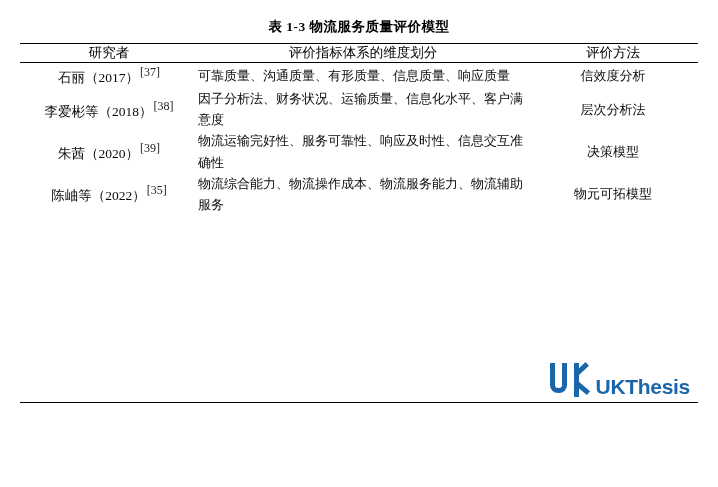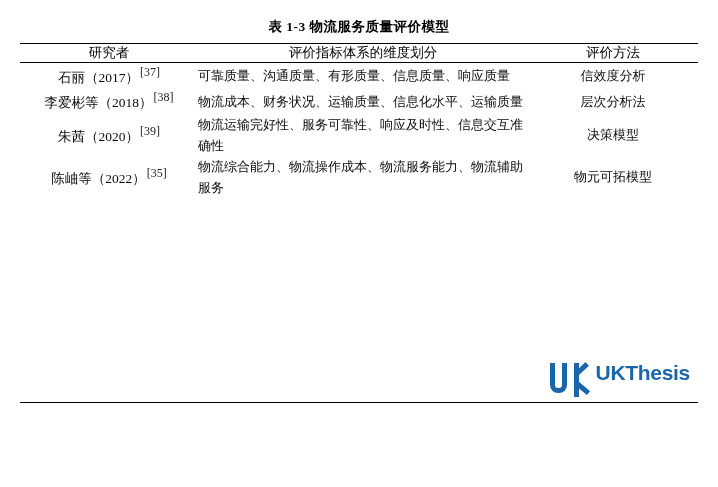--- a/index.html
+++ b/index.html
@@ -89,21 +89,21 @@
     bottom: 10px;
     width: 678px;
     border-top: 1.6px solid #000;
   }
   
   .watermark {
     position: absolute;
     right: 28px;
     bottom: 14px;
     display: flex;
-    align-items: flex-start;
+    align-items: flex-end;
     gap: 6px;
     opacity: 0.97;
     margin-top: 27px;
   }
   .wm-mark {
     width: 40px;
     height: 38px;
     position: relative;
   }
   .wm-u {
@@ -176,21 +176,21 @@
     <tbody>
 
       <tr>
         <td class="researcher"><span>石丽（2017）</span><sup class="ref">[37]</sup></td>
         <td class="dims">可靠质量、沟通质量、有形质量、信息质量、响应质量</td>
         <td class="method">信效度分析</td>
       </tr>
 
       <tr>
         <td class="researcher"><span>李爱彬等（2018）</span><sup class="ref">[38]</sup></td>
-        <td class="dims">物流成本、财务状况、运输质量、信息化水平、运输质量</td>
+        <td class="dims">因子分析法、财务状况、运输质量、信息化水平、客户满意度</td>
         <td class="method">层次分析法</td>
       </tr>
 
       <tr>
         <td class="researcher"><span>朱茜（2020）</span><sup class="ref">[39]</sup></td>
         <td class="dims">物流运输完好性、服务可靠性、响应及时性、信息交互准确性</td>
         <td class="method">决策模型</td>
       </tr>
 
       <tr>

